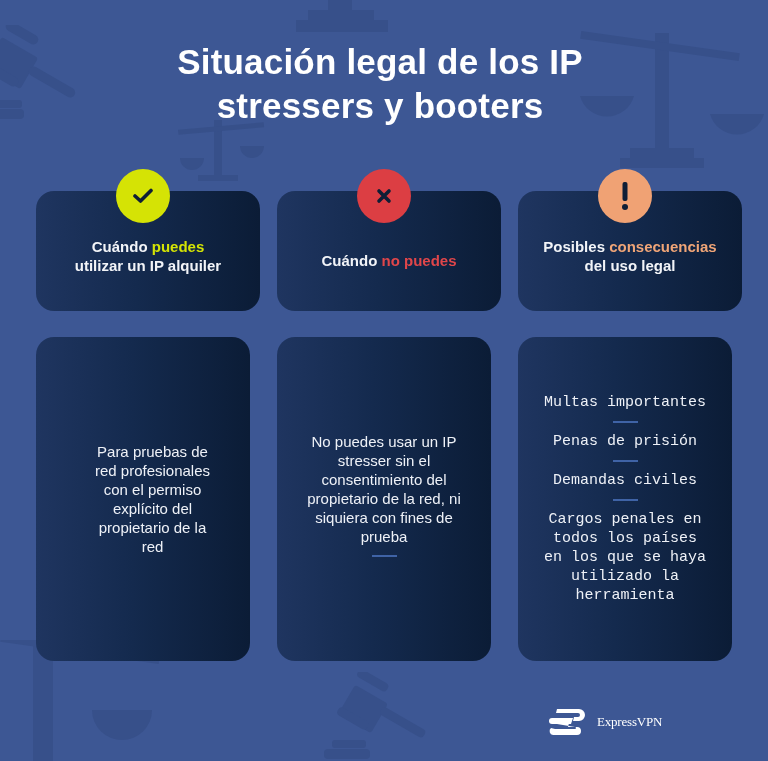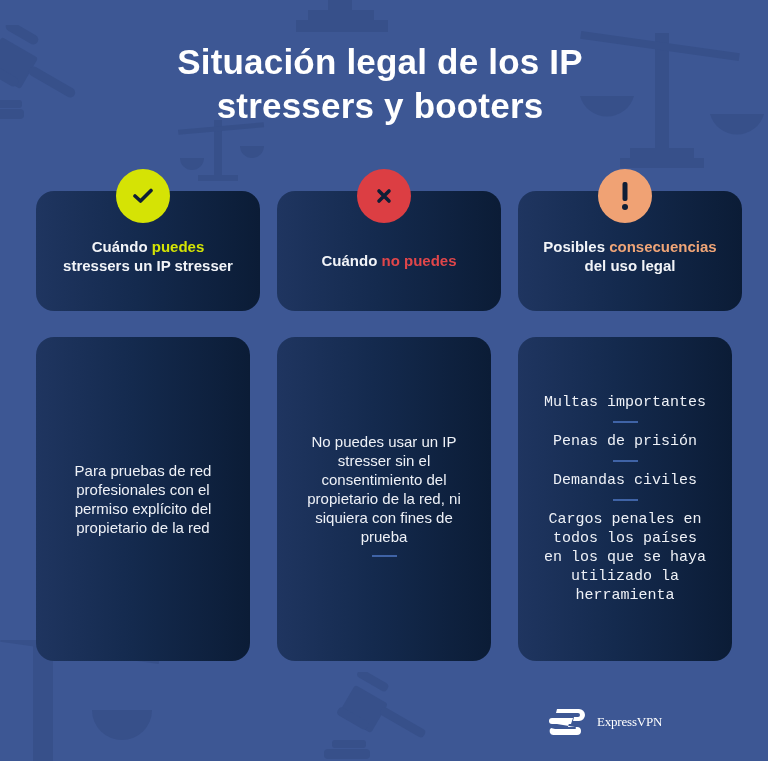--- a/index.html
+++ b/index.html
@@ -172,37 +172,37 @@
 <div class="icon-circle ic3">
   <svg width="10" height="30" viewBox="0 0 10 30">
     <rect x="2.5" y="1" width="5" height="19" rx="2" fill="#0f1e36"></rect>
     <circle cx="5" cy="26" r="3" fill="#0f1e36"></circle>
   </svg>
 </div>
 
 <div class="card head-card col1">
   <div class="head-text">
     <span>Cuándo </span><span class="hl-green">puedes</span><br>
-    <span>stressers un IP stresser</span>
+    <span>utilizar un IP alquiler</span>
   </div>
 </div>
 <div class="card head-card col2">
   <div class="head-text" style="padding-top:18px;">
     <span>Cuándo </span><span class="hl-red">no puedes</span><br>
   </div>
 </div>
 <div class="card head-card col3">
   <div class="head-text">
     <span>Posibles </span><span class="hl-orange">consecuencias</span><br>
     <span>del uso legal</span>
   </div>
 </div>
 
 <div class="card body-card col1">
-  <div class="body-text" style="padding:0 32px;">
+  <div class="body-text" style="padding:0 32px;margin-left:19px;">
     <div class="item">Para pruebas de red profesionales con el permiso explícito del propietario de la red</div>
   </div>
 </div>
 
 <div class="card body-card col2">
   <div class="body-text" style="padding:0 16px;">
     <div class="item">No puedes usar un IP stresser sin el consentimiento del propietario de la red, ni siquiera con fines de prueba</div>
     <div class="sep"></div>
   </div>
 </div>

